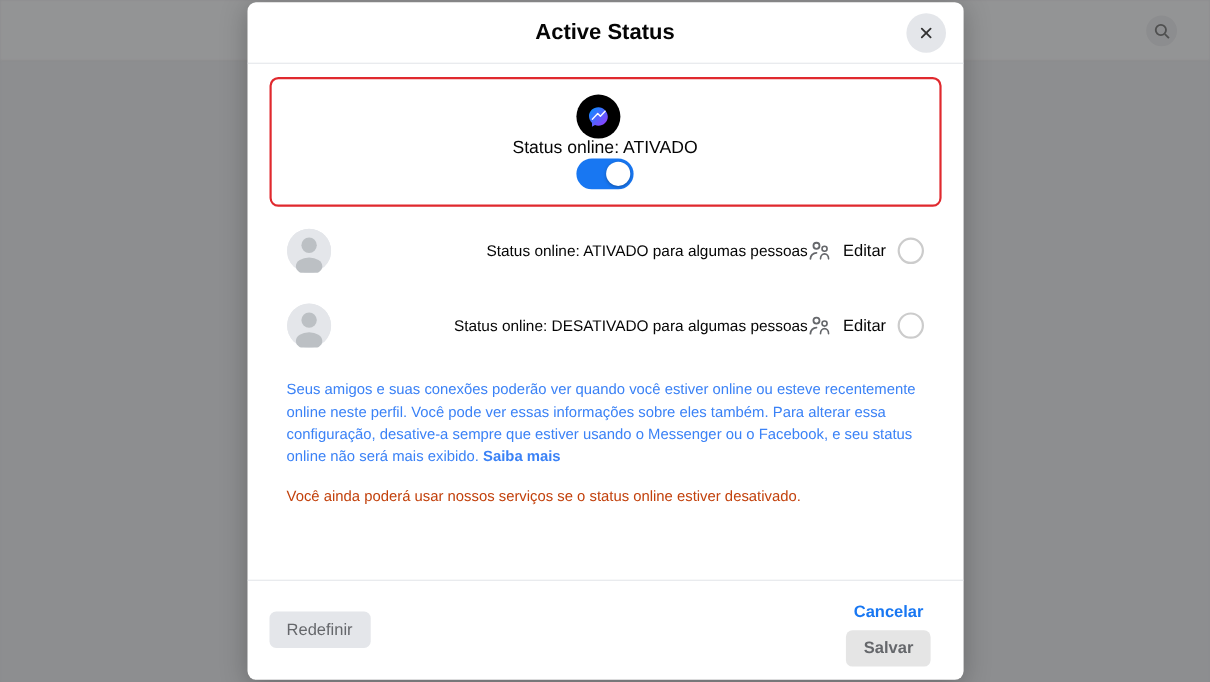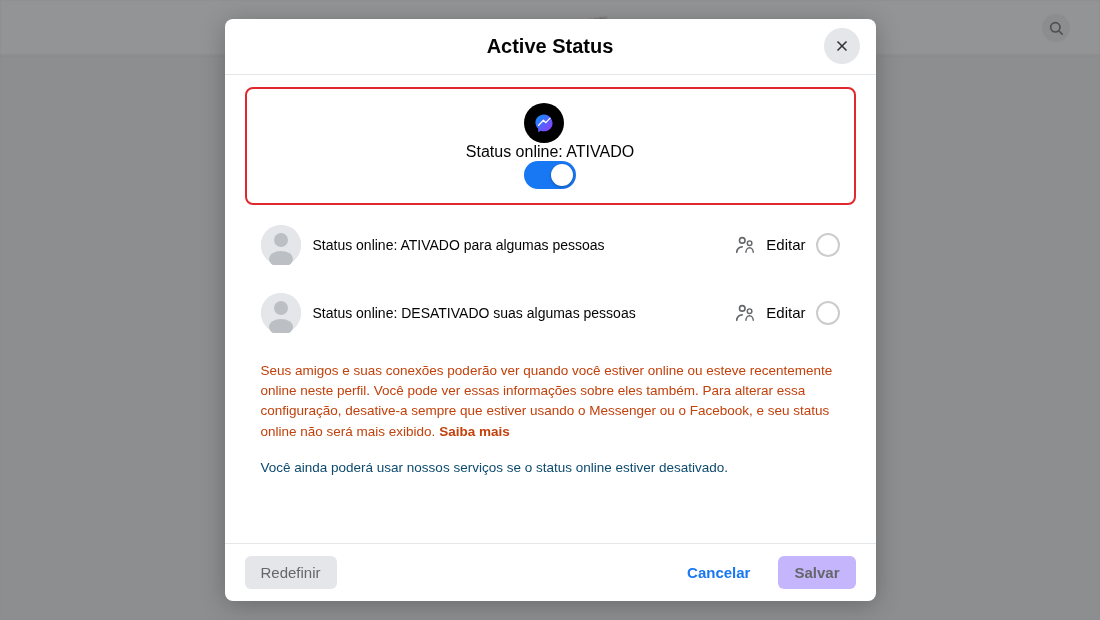--- a/index.html
+++ b/index.html
@@ -178,20 +178,21 @@
       display: flex;
       align-items: center;
       padding: 12px 16px;
       margin-bottom: 4px;
     }
     .status-label {
       font-size: 14px;
       font-weight: 400;
       color: #050505;
       flex: 1;
+      text-align: right;
     }
     .edit-area {
       display: flex;
       align-items: center;
       gap: 10px;
       margin-right: 10px;
     }
     .edit-link {
       font-size: 15px;
       font-weight: 500;
@@ -205,31 +206,31 @@
       border: 2px solid #ccc;
       background: #fff;
       cursor: pointer;
       flex-shrink: 0;
     }
 
     
     .description {
       padding: 12px 16px 8px;
       font-size: 13.5px;
-      color: #c2410c;
+      color: #3b82f6;
       line-height: 1.5;
     }
     .description .saiba-mais {
       font-weight: 700;
       cursor: pointer;
     }
     .description-secondary {
       padding: 8px 16px 16px;
       font-size: 13.5px;
-      color: #0c4a6e;
+      color: #c2410c;
       line-height: 1.5;
     }
 
     
     .modal-footer {
       display: flex;
       align-items: center;
       justify-content: space-between;
       padding: 12px 20px;
       border-top: 1px solid #e4e6ea;
@@ -240,36 +241,37 @@
       background: #e4e6ea;
       border: none;
       border-radius: 6px;
       font-size: 15px;
       font-weight: 500;
       color: #65676b;
       cursor: pointer;
     }
     .footer-right {
       display: flex;
-      gap: 12px;
-      align-items: center;
+      gap: 0;
+      align-items: center;
+      flex-direction: column;
     }
     .btn-cancel {
       padding: 8px 16px;
       background: transparent;
       border: none;
       border-radius: 6px;
       font-size: 15px;
       font-weight: 600;
       color: #1877f2;
       cursor: pointer;
     }
     .btn-save {
       padding: 8px 16px;
-      background: #c4b5fd;
+      background: #e5e5e5;
       border: none;
       border-radius: 6px;
       font-size: 15px;
       font-weight: 600;
       color: #65676b;
       cursor: pointer;
     }
 
     
     .person-svg-icon {
@@ -363,21 +365,21 @@
     </div>
 
     <div class="status-row">
       <div class="person-svg-icon">
         <svg viewBox="0 0 40 40" width="40" height="40">
           <circle cx="20" cy="20" r="20" fill="#e4e6ea"></circle>
           <circle cx="20" cy="15" r="7" fill="#bcc0c4"></circle>
           <ellipse cx="20" cy="34" rx="12" ry="8" fill="#bcc0c4"></ellipse>
         </svg>
       </div>
-      <span class="status-label">Status online: DESATIVADO suas algumas pessoas</span>
+      <span class="status-label">Status online: DESATIVADO para algumas pessoas</span>
       <div class="edit-area">
         <svg width="22" height="22" viewBox="0 0 24 24" fill="none">
           <circle cx="9" cy="7" r="3" stroke="#65676b" stroke-width="1.8"></circle>
           <path d="M3 20c0-3.314 2.686-6 6-6" stroke="#65676b" stroke-width="1.8" stroke-linecap="round"></path>
           <circle cx="17" cy="10" r="2.5" stroke="#65676b" stroke-width="1.6"></circle>
           <path d="M13 20c0-2.761 1.79-5 4-5s4 2.239 4 5" stroke="#65676b" stroke-width="1.6" stroke-linecap="round"></path>
         </svg>
         <span class="edit-link">Editar</span>
       </div>
       <div class="radio-btn"></div>

